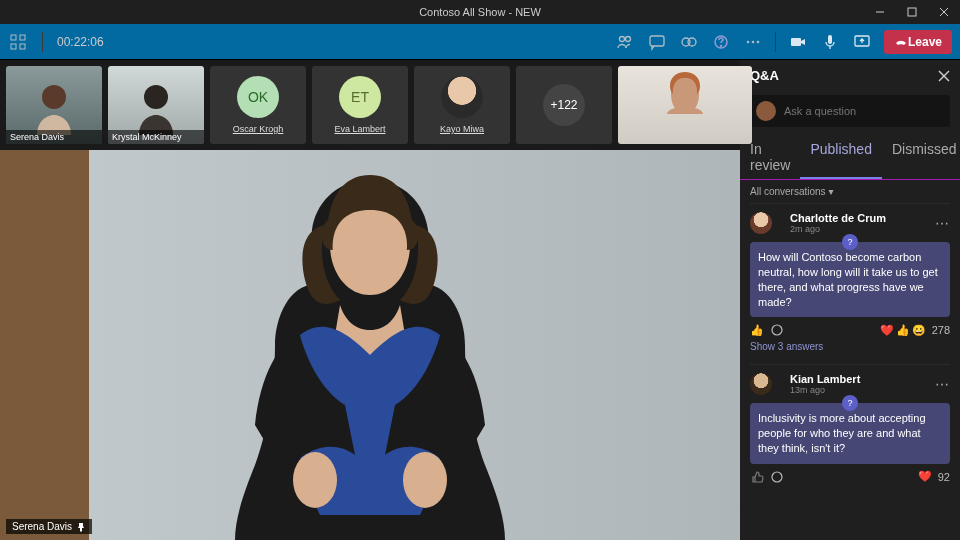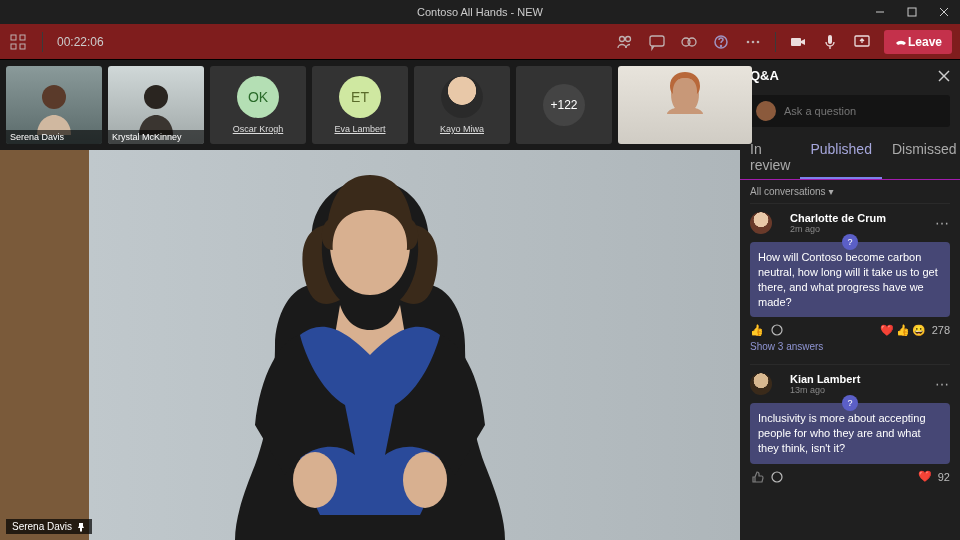--- a/index.html
+++ b/index.html
@@ -6,21 +6,21 @@
 body { background:#000; width:960px; height:540px; overflow:hidden; color:#fff; }
 
 
 .titlebar { height:24px; background:#1f1f1f; display:flex; align-items:center; justify-content:space-between; font-size:11px; color:#ccc; }
 .titlebar .title { flex:1; text-align:center; }
 .winbtns { display:flex; }
 .winbtns div { width:32px; height:24px; display:flex; align-items:center; justify-content:center; cursor:pointer; }
 .winbtns svg { stroke:#ccc; }
 
 
-.toolbar { height:36px; background:#7f1d1d; display:flex; align-items:center; padding:0 8px; border-bottom:1px solid #000; }
+.toolbar { height:36px; background:#0369a1; display:flex; align-items:center; padding:0 8px; border-bottom:1px solid #000; }
 .toolbar-left { display:flex; align-items:center; gap:14px; }
 .toolbar-right { margin-left:auto; display:flex; align-items:center; gap:12px; }
 .tbicon { width:20px; height:20px; display:flex; align-items:center; justify-content:center; cursor:pointer; opacity:0.85; }
 .tbicon.active { color:#7b83eb; }
 .timer { font-size:12px; color:#ccc; }
 .divider { width:1px; height:20px; background:#3a3a3a; }
 .leave-btn { background:#c4314b; color:#fff; font-size:12px; font-weight:600; padding:5px 10px; border-radius:3px; display:flex; align-items:center; cursor:pointer; }
 
 
 .main { display:flex; height:480px; }
@@ -63,21 +63,21 @@
 .reacts .rgroup { margin-left:auto; display:flex; align-items:center; gap:2px; }
 .showmore { color:#8f95d3; font-size:10px; margin:4px 0 4px 0; cursor:pointer; }
 
 svg { display:block; }
 </style>
 </head>
 <body>
 
 <div class="titlebar">
   <div style="width:96px;"></div>
-  <div class="title">Contoso All Hands - NEW</div>
+  <div class="title">Contoso All Show - NEW</div>
   <div class="winbtns">
     <div>
         <svg width="10" height="10">
           <line x1="1" y1="5" x2="9" y2="5" stroke-width="1"></line>
         </svg>
       </div>
     <div>
         <svg width="10" height="10">
           <rect x="1" y="1" width="8" height="8" fill="none" stroke-width="1"></rect>
         </svg>

